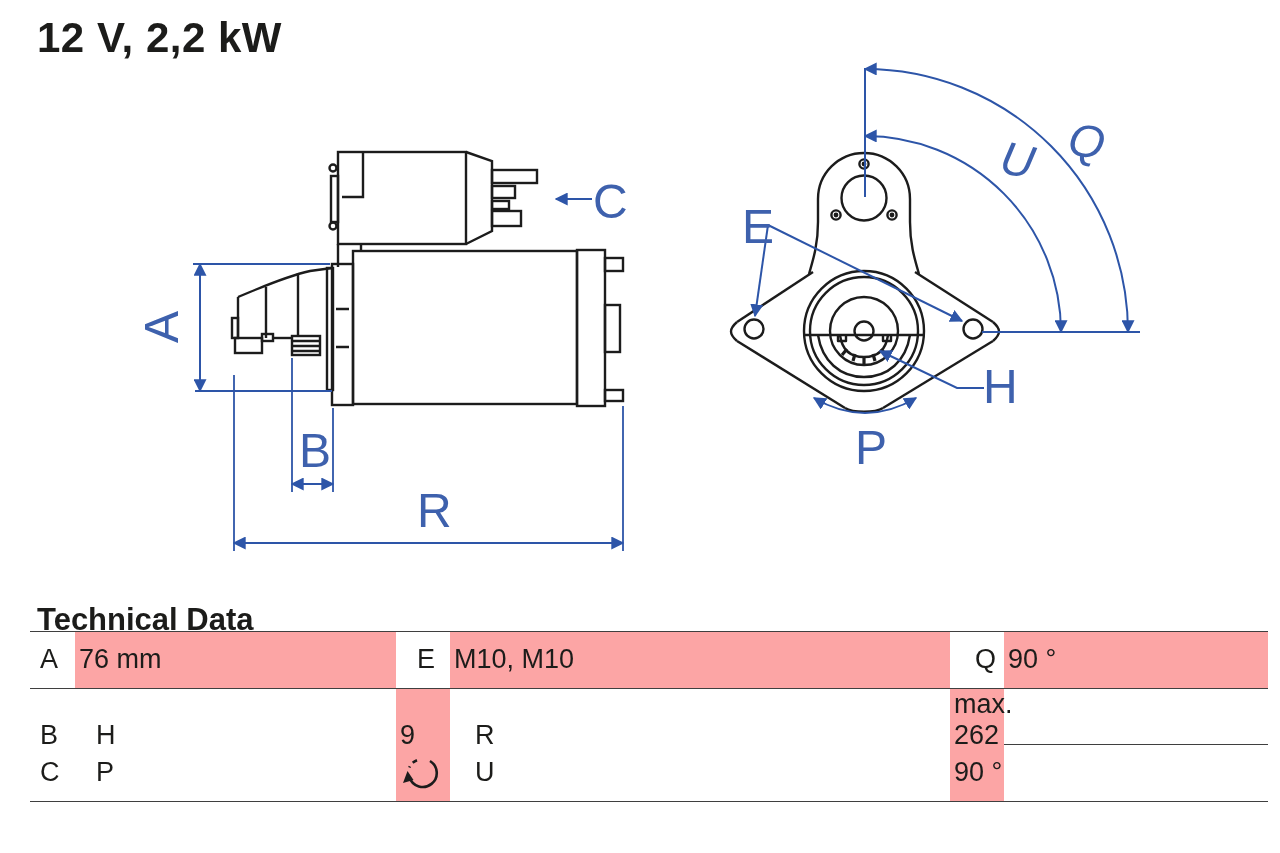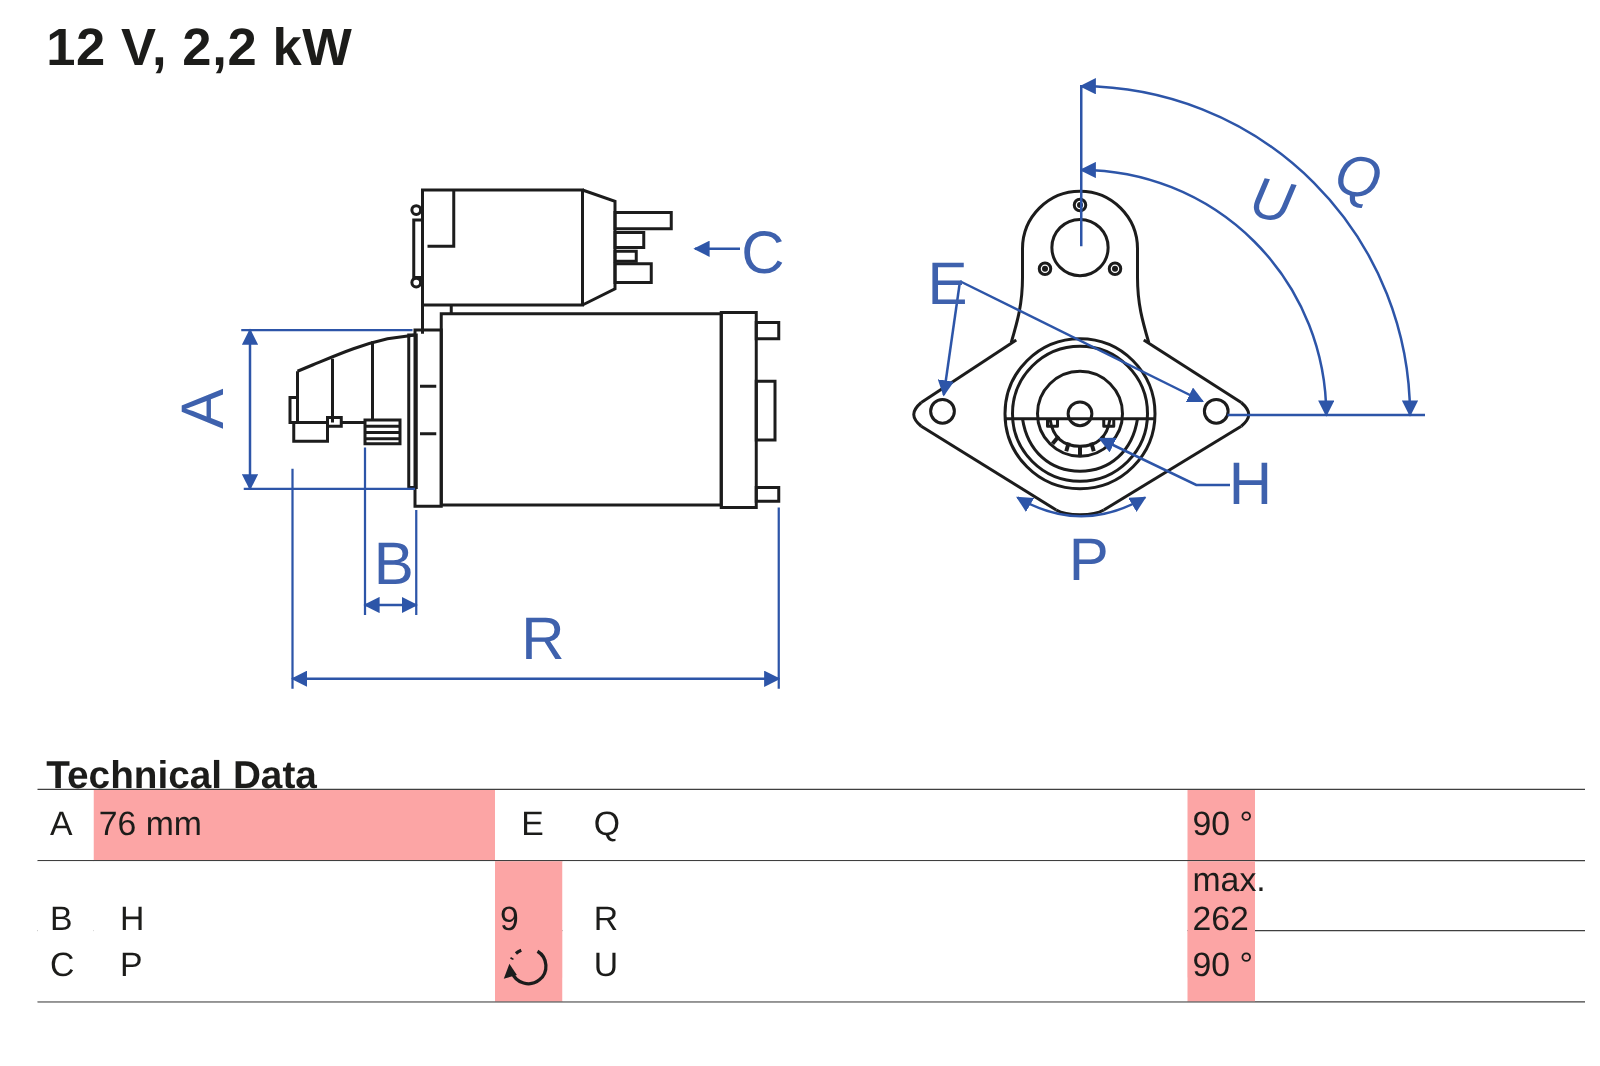--- a/index.html
+++ b/index.html
@@ -170,20 +170,21 @@
     </g>
   </svg>
 
   <div class="td-heading">Technical Data</div>
 
   <div class="dtable">
     <div class="trow">
       <div class="cell cell-key k1">A</div>
       <div class="cell cell-val">76 mm</div>
       <div class="cell cell-key k2">E</div>
+      <div class="cell cell-val">M10, M10</div>
       <div class="cell cell-key k3">Q</div>
       <div class="cell cell-val">90 °</div>
     </div>
     <div class="trow">
       <div class="cell cell-key k1">B</div>
       <div class="cell cell-key k2">H</div>
       <div class="cell cell-val">9</div>
       <div class="cell cell-key k3">R</div>
       <div class="cell cell-val">max. 262 mm</div>
     </div>

